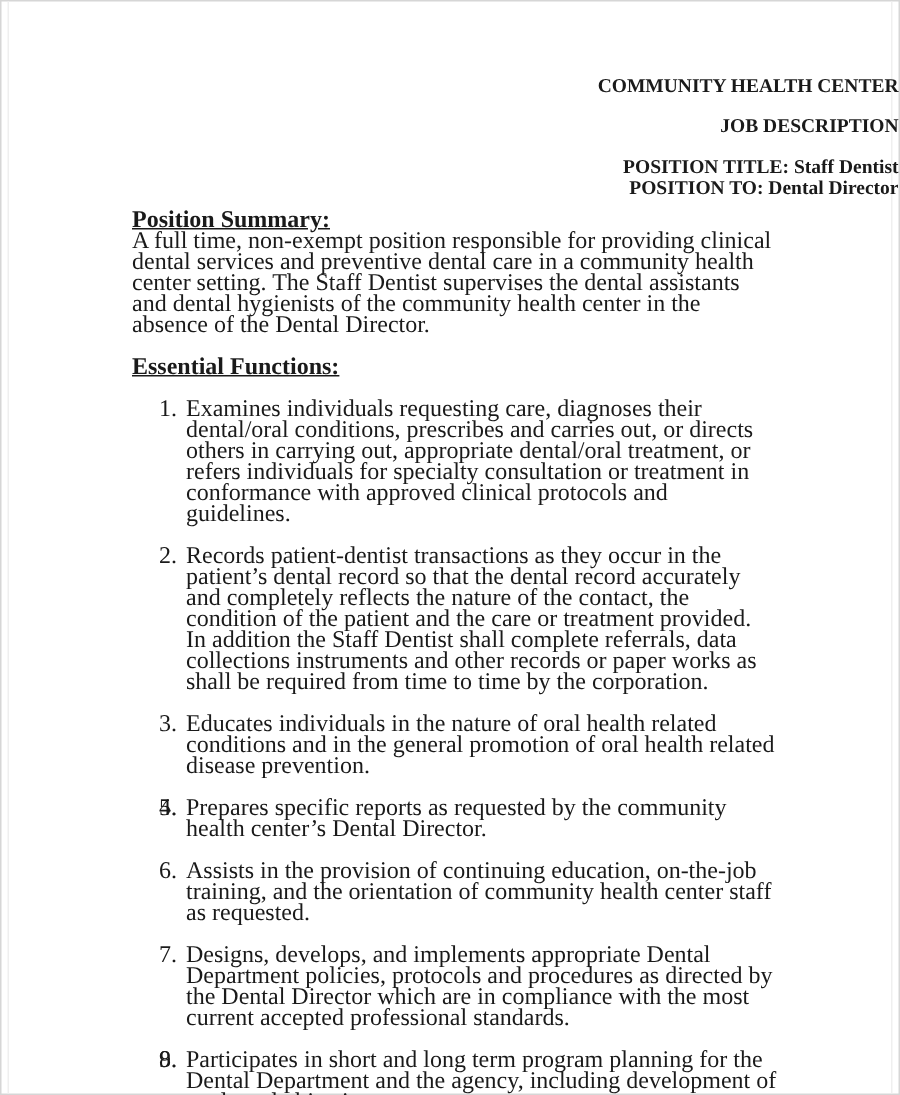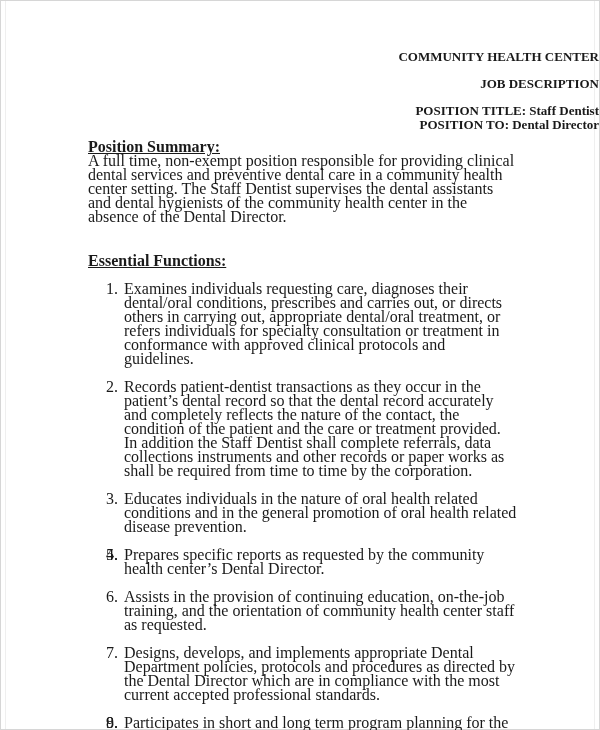--- a/index.html
+++ b/index.html
@@ -59,21 +59,21 @@
   .section-heading {
     font-weight: bold;
     text-decoration: underline;
     display: block;
   }
   .summary-text {
     display: block;
     margin: 0;
   }
   .functions-heading {
-    margin-top: 30px;
+    margin-top: 14px;
   }
   ol.functions {
     list-style: none;
     margin: 14px 0 0 0;
     padding: 0;
   }
   ol.functions li {
     position: relative;
     padding-left: 36px;
     margin-bottom: 14px;

